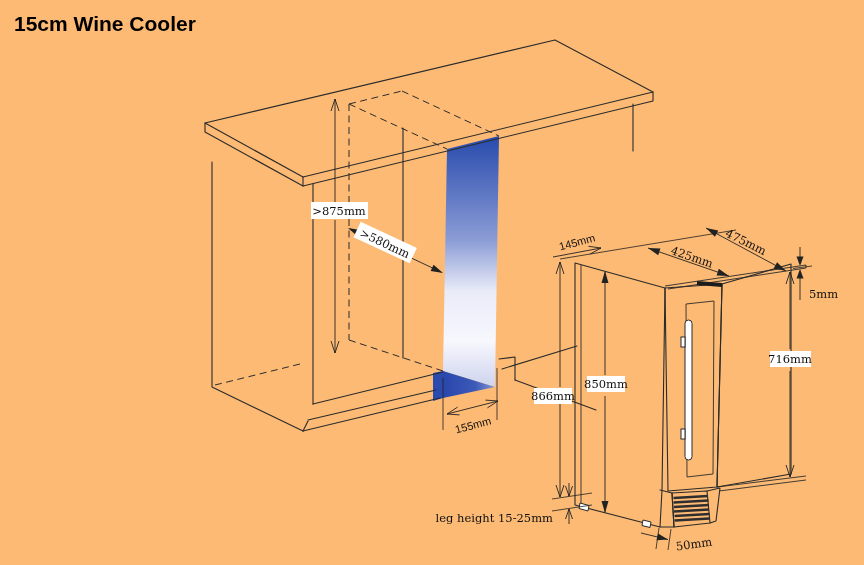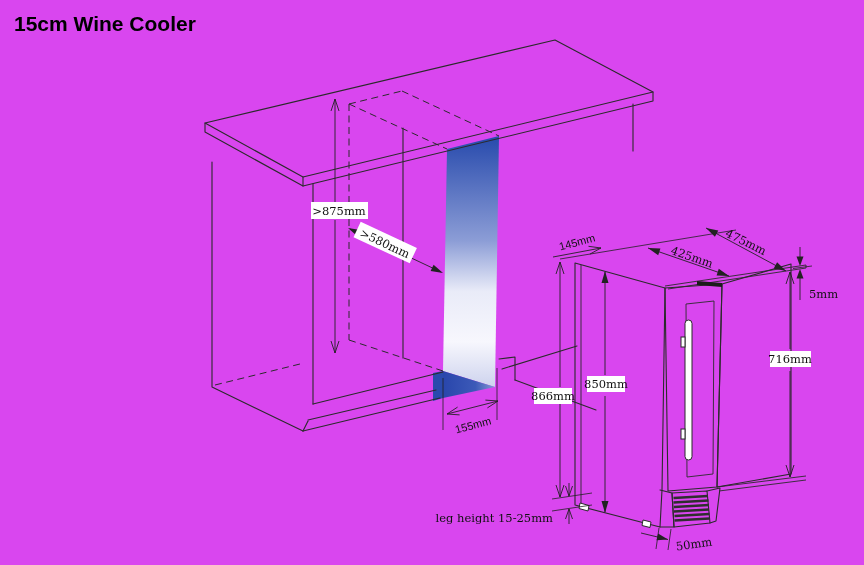--- a/index.html
+++ b/index.html
@@ -1,16 +1,16 @@
 <!DOCTYPE html>
 <html><head>
 <meta charset="utf-8">
 <style>
   html,body{margin:0;padding:0;background:#ffffff;}
-  .stage{position:relative;width:864px;height:565px;background:#d946ef;overflow:hidden;
+  .stage{position:relative;width:864px;height:565px;background:#fdba74;overflow:hidden;
          font-family:"Liberation Sans","DejaVu Sans",sans-serif;}
   svg{display:block}
   .ln{fill:none;stroke:#2b2b2b;stroke-width:1.1;stroke-linejoin:round;stroke-linecap:round}
   .lnthin{fill:none;stroke:#2b2b2b;stroke-width:0.9;stroke-linejoin:round}
   .lnw{fill:#ffffff;stroke:#2b2b2b;stroke-width:1}
   .dash{fill:none;stroke:#2b2b2b;stroke-width:1;stroke-dasharray:7 4.5}
   .dim{fill:none;stroke:#222222;stroke-width:0.9}
   .dimext{fill:none;stroke:#222222;stroke-width:0.8}
   .ah{fill:#222222;stroke:none}
   .oah{fill:none;stroke:#222222;stroke-width:0.9;stroke-linejoin:miter}

